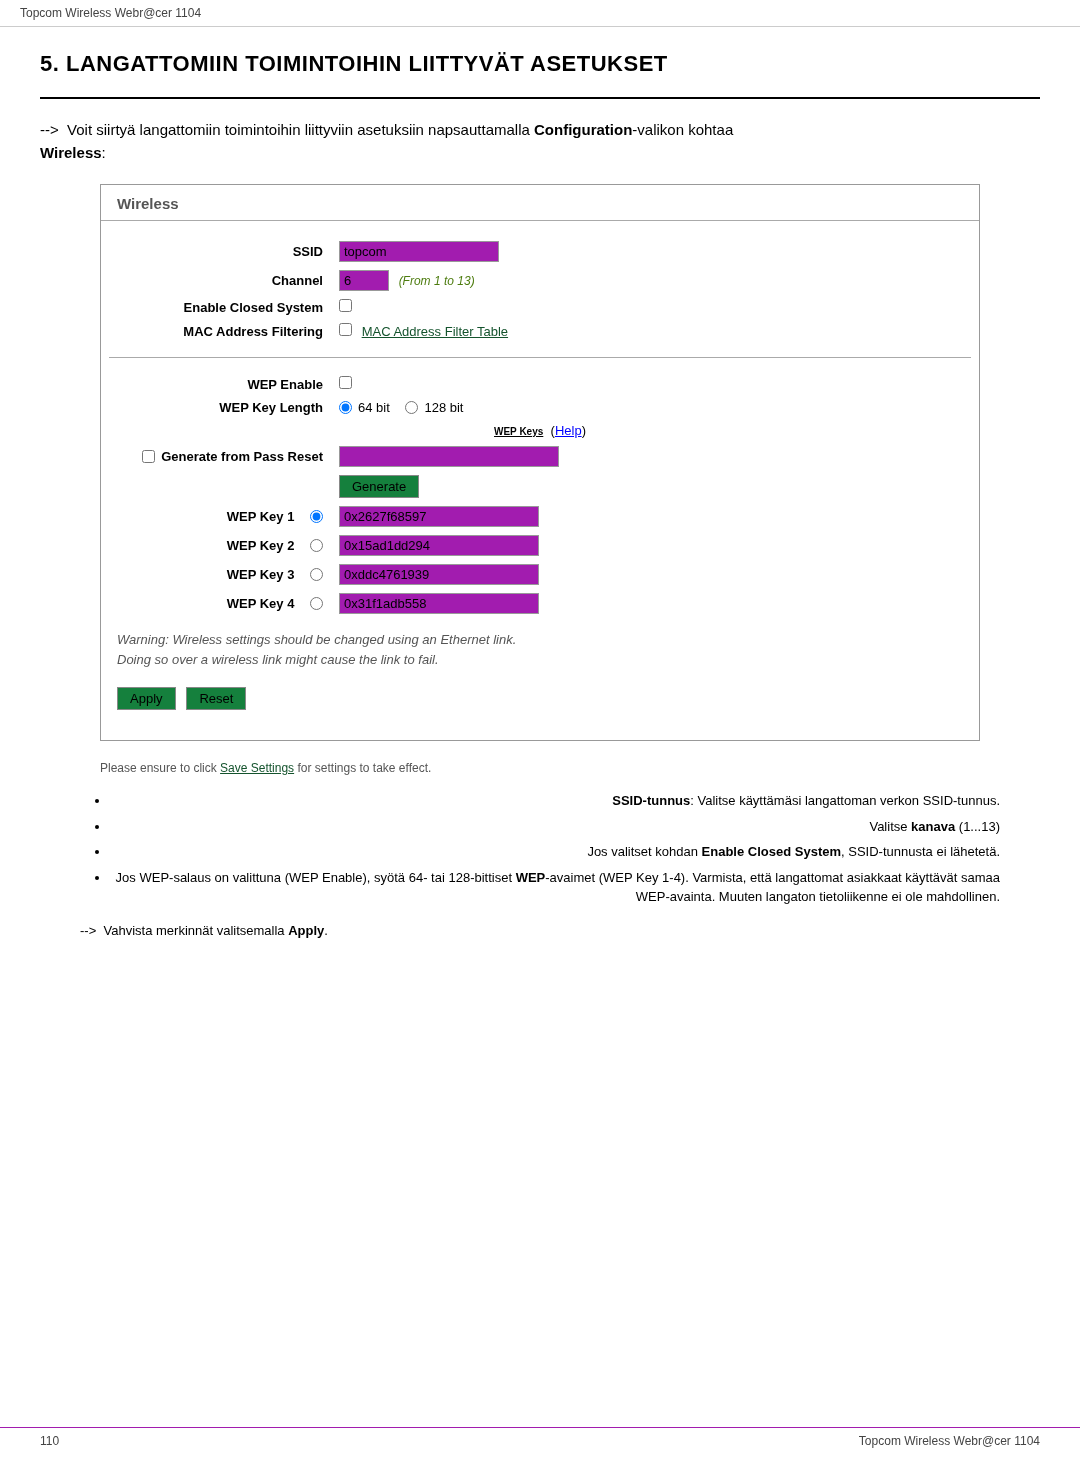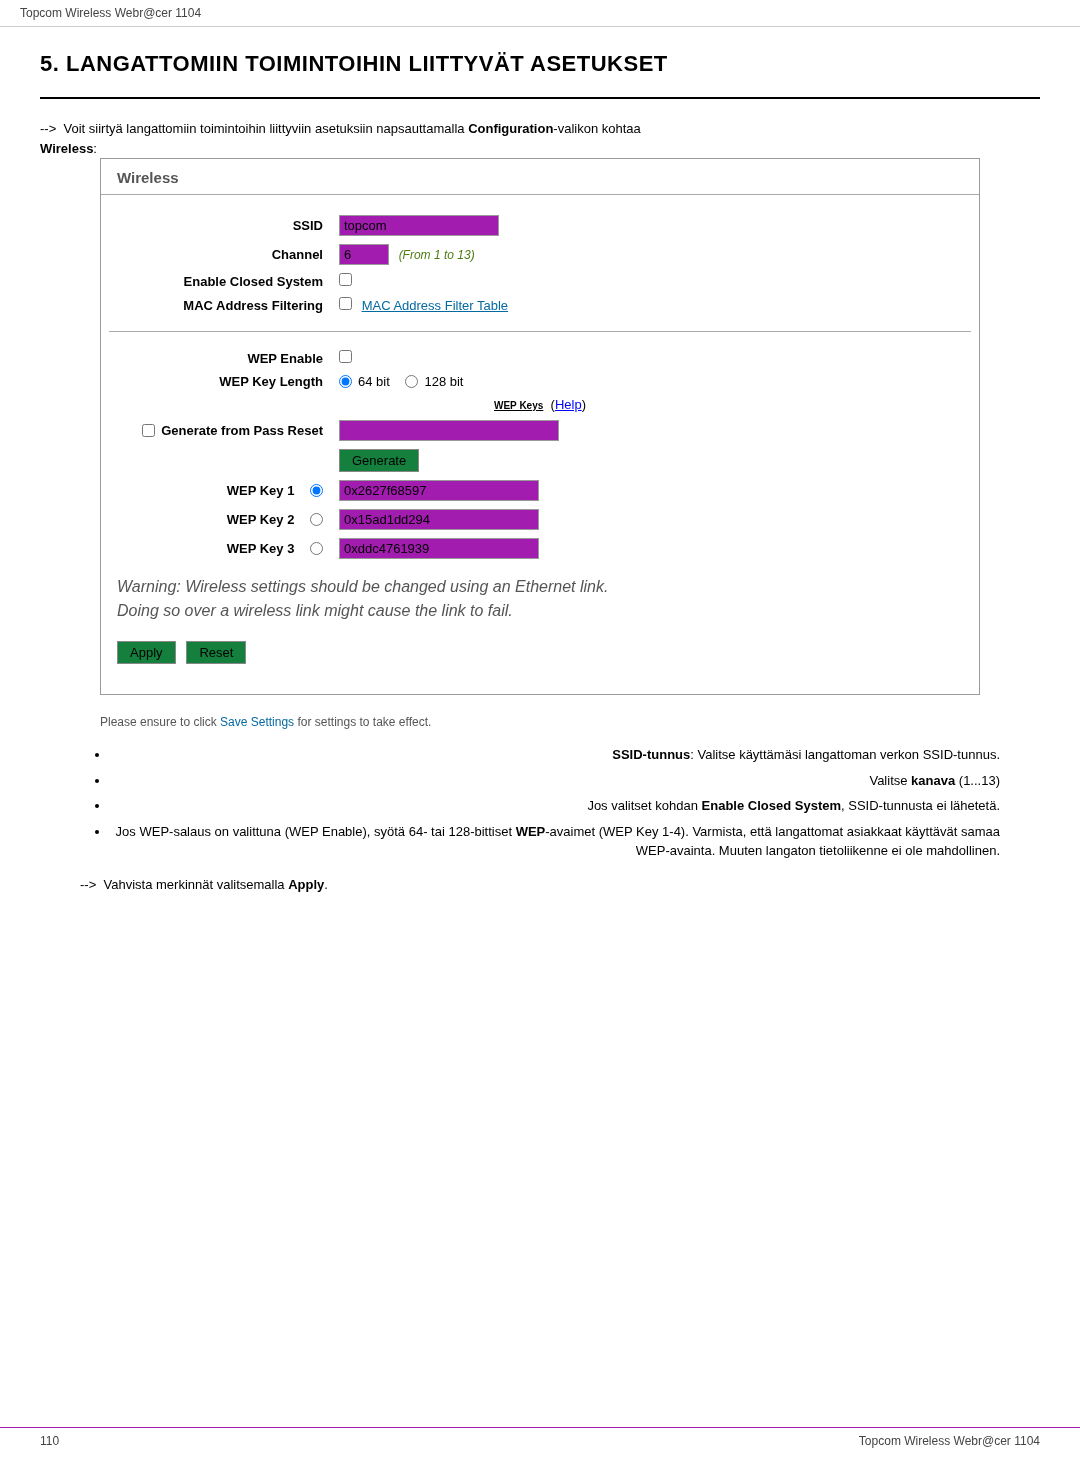--- a/index.html
+++ b/index.html
@@ -32,21 +32,22 @@
       font-weight: bold;
       text-transform: uppercase;
       letter-spacing: 0.5px;
       border-bottom: 2px solid #000;
       padding-bottom: 20px;
       margin-bottom: 20px;
     }
 
     
     .intro-text {
-      font-size: 13px;
+      margin-bottom: 20px;
+      font-size: 15px;
       line-height: 1.5;
     }
 
     
     .wireless-box {
       border: 1px solid #999;
       margin: 0 60px 20px 60px;
       padding: 0 0 20px 0;
     }
 
@@ -110,21 +111,21 @@
 
     input[type="checkbox"] {
       margin: 0;
     }
 
     input[type="radio"] {
       margin: 0;
     }
 
     .mac-filter-link {
-      color: #0369a1;
+      color: #14532d;
       text-decoration: underline;
       cursor: pointer;
       font-size: 13px;
       margin-left: 6px;
     }
 
     
     .section-divider {
       border: none;
       border-top: 1px solid #aaa;
@@ -159,40 +160,41 @@
 
     button.generate-btn, button.apply-btn, button.reset-btn {
       border: 1px solid #888;
       background: #15803d;
       padding: 3px 12px;
       font-size: 13px;
       cursor: pointer;
     }
 
     .warning-text {
-      font-size: 16px;
+      font-size: 13px;
       color: #555;
       font-style: italic;
       margin: 12px 16px 8px 16px;
       line-height: 1.5;
     }
 
     
     .apply-row {
       padding: 10px 16px;
     }
 
     .save-settings-text {
       font-size: 12px;
       color: #555;
       margin: 10px 60px;
     }
 
     .save-settings-link {
-      color: #0369a1;
+      color: #14532d;
+      text-decoration: underline;
     }
 
     
     .bullet-section {
       margin: 16px 40px;
       text-align: right;
     }
 
     .bullet-section ul {
       list-style: disc;
@@ -372,20 +374,31 @@
             <div class="inline-row" style="justify-content:flex-end;">
               <span>WEP Key 3</span>
               &nbsp;<input type="radio" name="active_key" style="">
             </div>
           </td>
           <td class="value-col">
             <input type="text" class="wep-key-input" value="0xddc4761939" style="">
           </td>
         </tr>
 
+        <tr>
+          <td class="label-col">
+            <div class="inline-row" style="justify-content:flex-end;">
+              <span>WEP Key 4</span>
+              &nbsp;<input type="radio" name="active_key" style="">
+            </div>
+          </td>
+          <td class="value-col">
+            <input type="text" class="wep-key-input" value="0x31f1adb558" style="">
+          </td>
+        </tr>
       </tbody>
     </table>
 
     <div class="warning-text">
       <span>Warning: Wireless settings should be changed using an Ethernet link.</span><br>
       <span>Doing so over a wireless link might cause the link to fail.</span>
     </div>
 
     <div class="apply-row">
       <button class="apply-btn">Apply</button>

